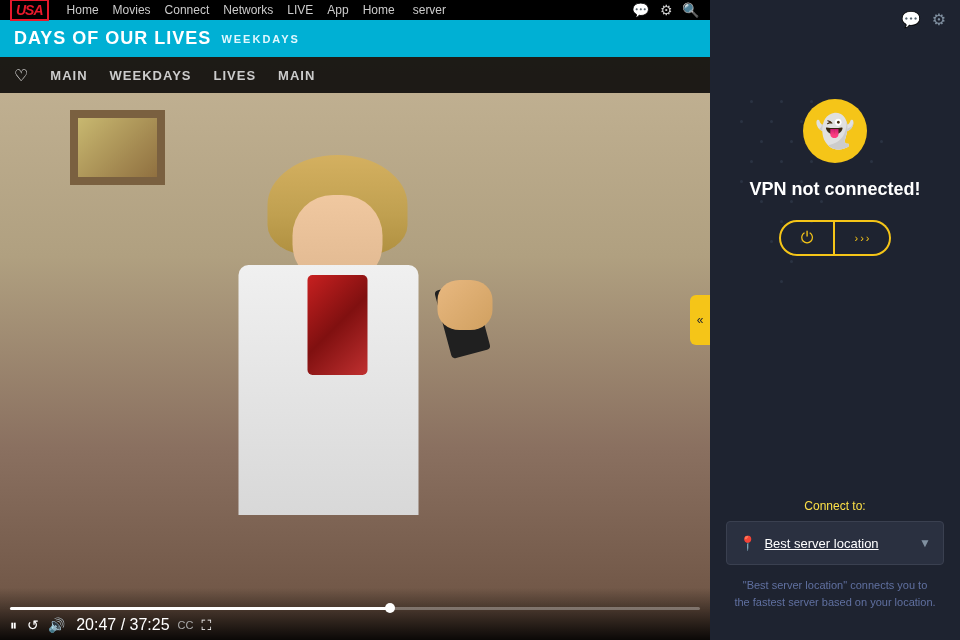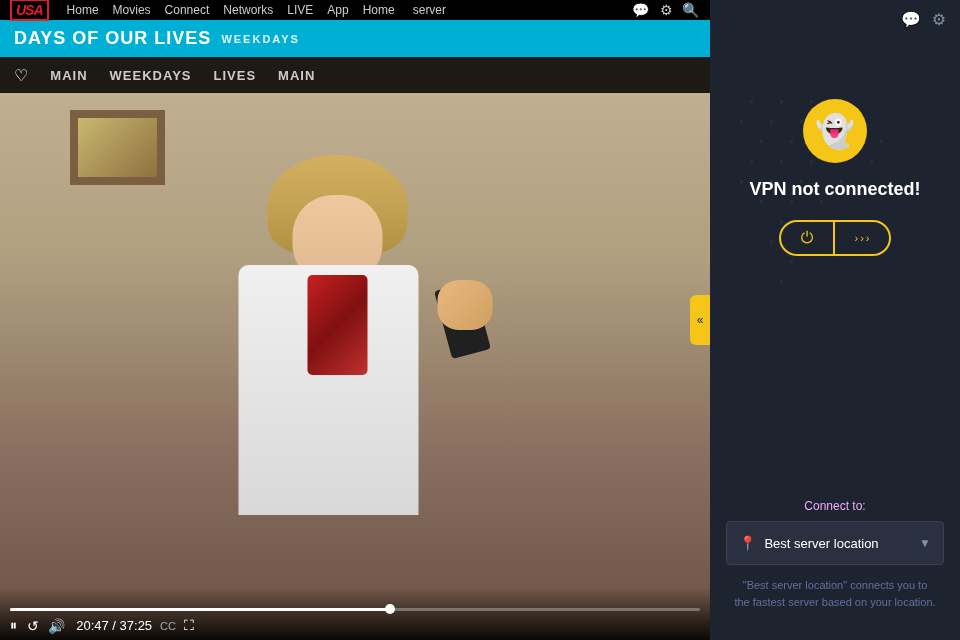--- a/index.html
+++ b/index.html
@@ -201,21 +201,21 @@
     }
 
     .ctrl-btn {
       color: #fff;
       font-size: 14px;
       cursor: pointer;
     }
 
     .time-display {
       color: #fff;
-      font-size: 13px;
+      font-size: 16px;
       margin-left: auto;
     }
 
     .ctrl-icons-right {
       display: flex;
       gap: 8px;
       align-items: center;
     }
 
     
@@ -343,21 +343,21 @@
 
     
     .vpn-connect-section {
       width: 100%;
       padding: 0 16px;
       margin-top: auto;
       margin-bottom: 30px;
     }
 
     .vpn-connect-label {
-      color: #f0abfc;
+      color: #fde047;
       font-size: 12px;
       text-align: center;
       margin-bottom: 8px;
     }
 
     .vpn-location-dropdown {
       width: 100%;
       height: 44px;
       background: #2a3040;
       border: 1px solid #3a4050;
@@ -371,20 +371,21 @@
 
     .vpn-location-pin {
       color: #f5c518;
       font-size: 14px;
     }
 
     .vpn-location-text {
       color: #fff;
       font-size: 13px;
       flex: 1;
+      text-decoration: underline;
     }
 
     .vpn-dropdown-arrow {
       color: #8090a0;
       font-size: 12px;
     }
 
     .vpn-info-text {
       color: #6070a0;
       font-size: 11px;

